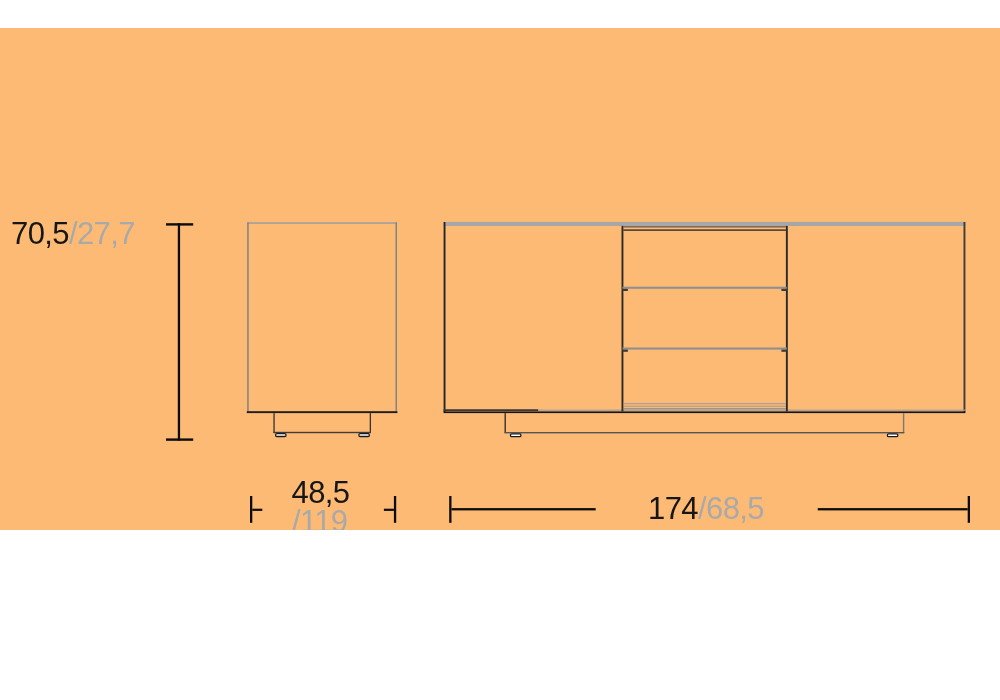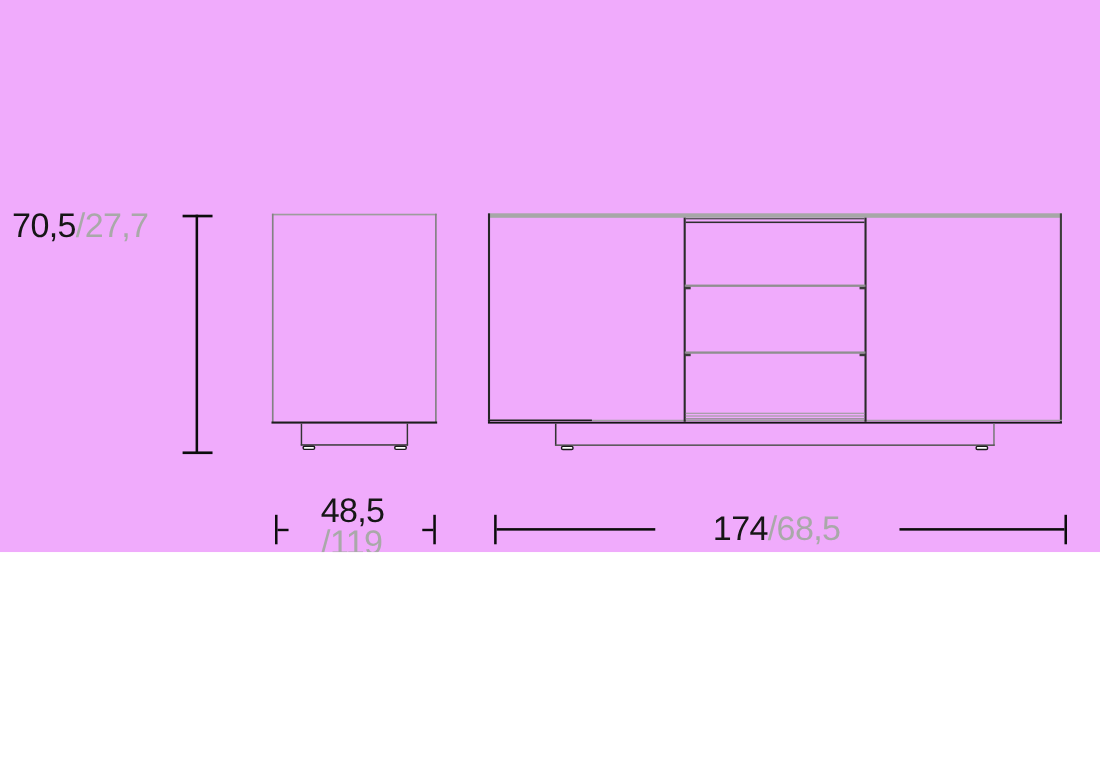--- a/index.html
+++ b/index.html
@@ -1,16 +1,16 @@
 <!DOCTYPE html>
 <html><head>
 <meta charset="utf-8">
 <style>
   html,body{margin:0;padding:0;background:#ffffff;}
-  .stage{position:relative;width:1000px;height:502px;background:#f0abfc;overflow:hidden;}
+  .stage{position:relative;width:1000px;height:502px;background:#fdba74;overflow:hidden;margin-top:28px;}
   svg{position:absolute;left:0;top:0;}
   text{font-family:"Liberation Sans",sans-serif;}
 </style>
 </head>
 <body>
 
 <div class="stage">
 <svg width="1000" height="700" viewBox="0 0 1000 700">
 
   <g>

